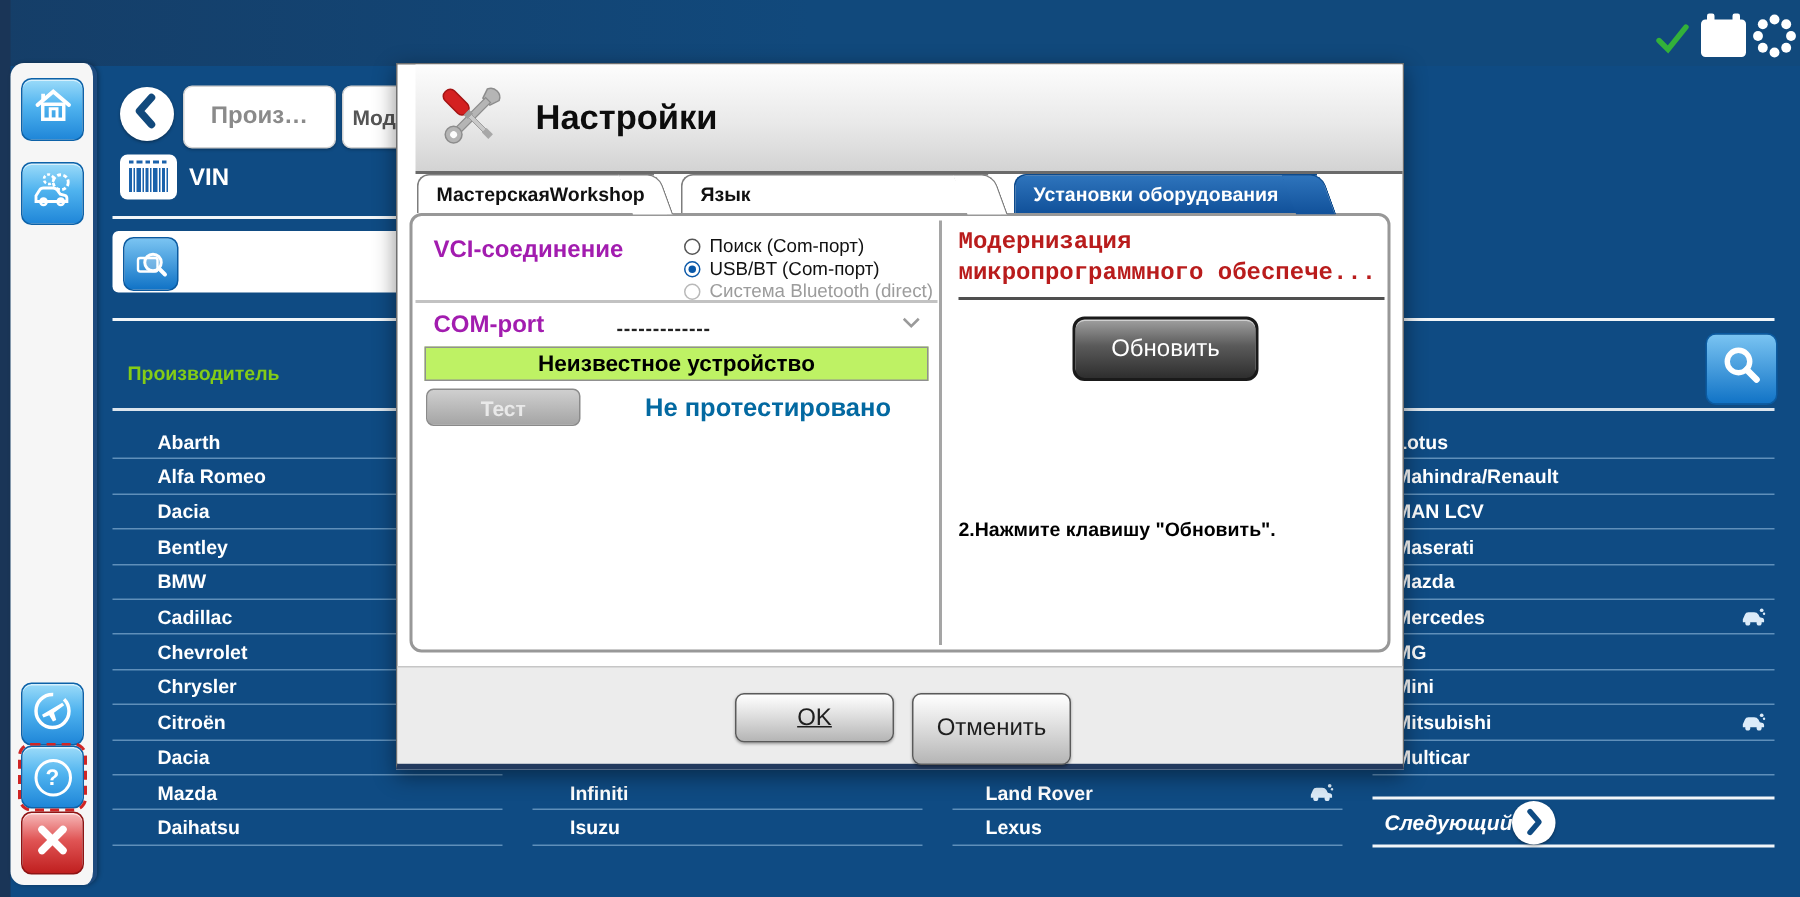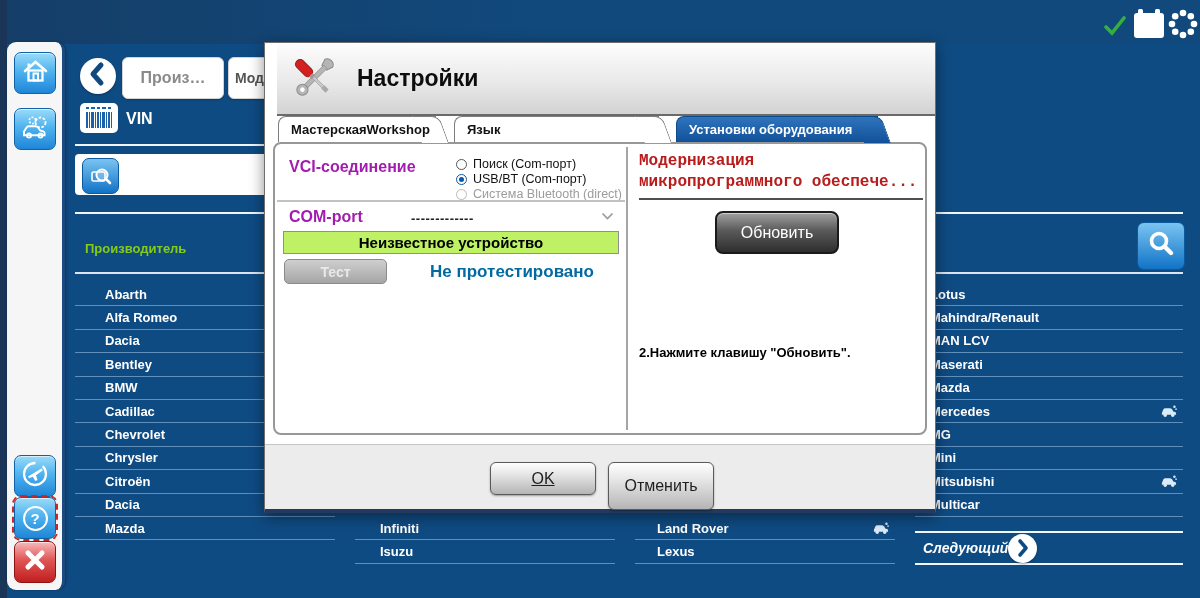--- a/index.html
+++ b/index.html
@@ -252,20 +252,23 @@
       </div>
     <div class="lrow" style="padding-left:30px;">
         <span>Citroën</span>
       </div>
     <div class="lrow" style="padding-left:30px;">
         <span>Dacia</span>
       </div>
     <div class="lrow" style="padding-left:30px;">
         <span>Mazda</span>
       </div>
+    <div class="lrow" style="padding-left:30px;">
+        <span>Daihatsu</span>
+      </div>
   </div>
 
   <div class="col" style="left:355px;top:517px;width:260px;">
     <div class="lrow" style="padding-left:25px;">
         <span>Infiniti</span>
       </div>
     <div class="lrow" style="padding-left:25px;">
         <span>Isuzu</span>
       </div>
   </div>

